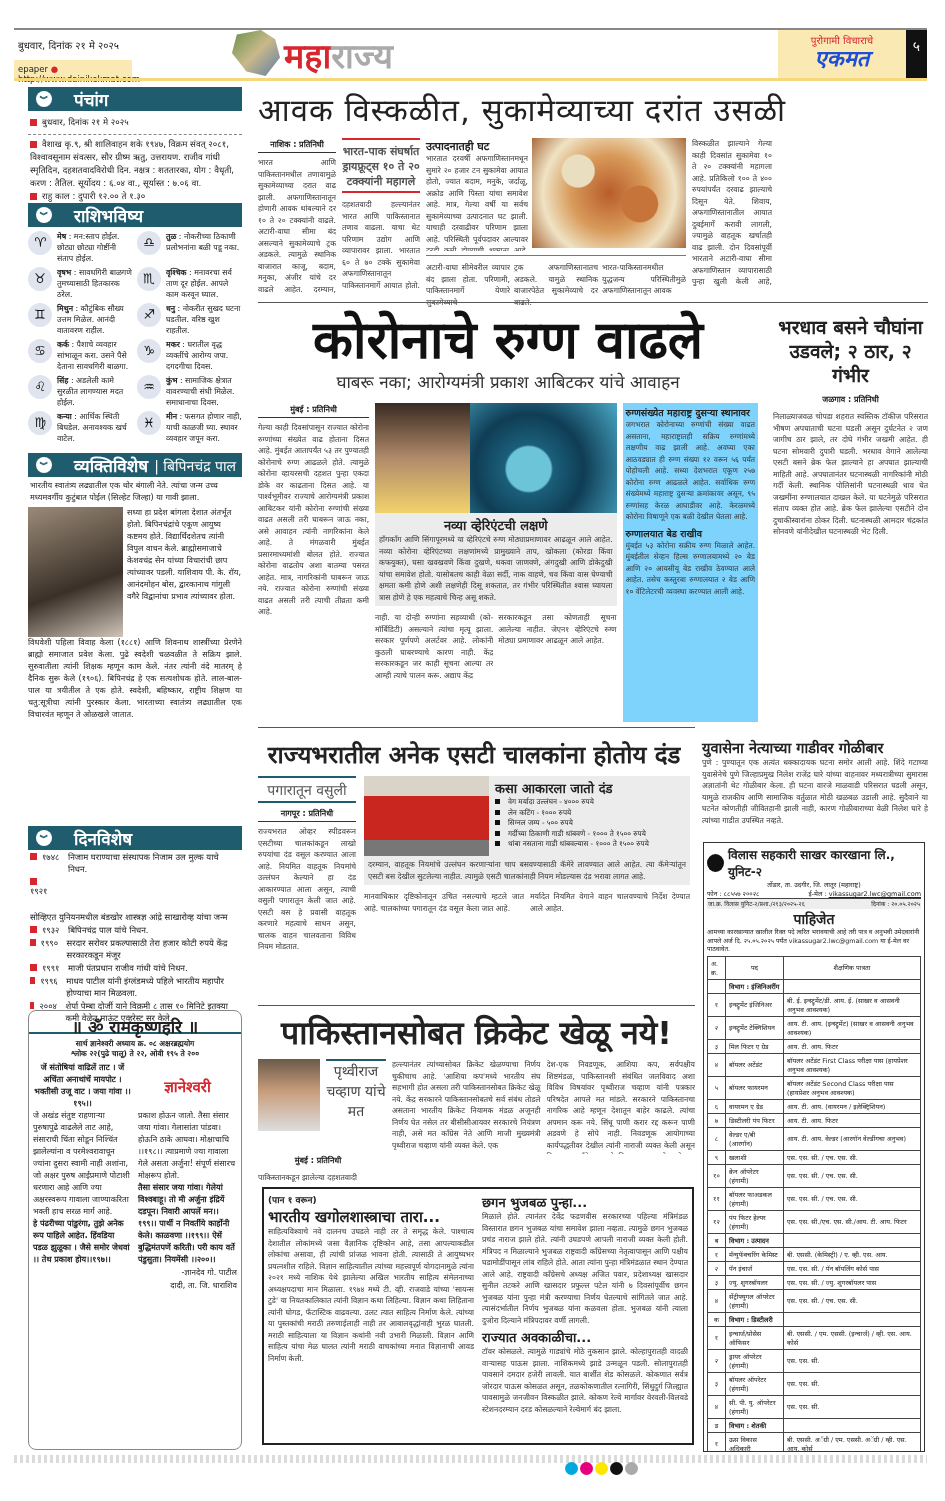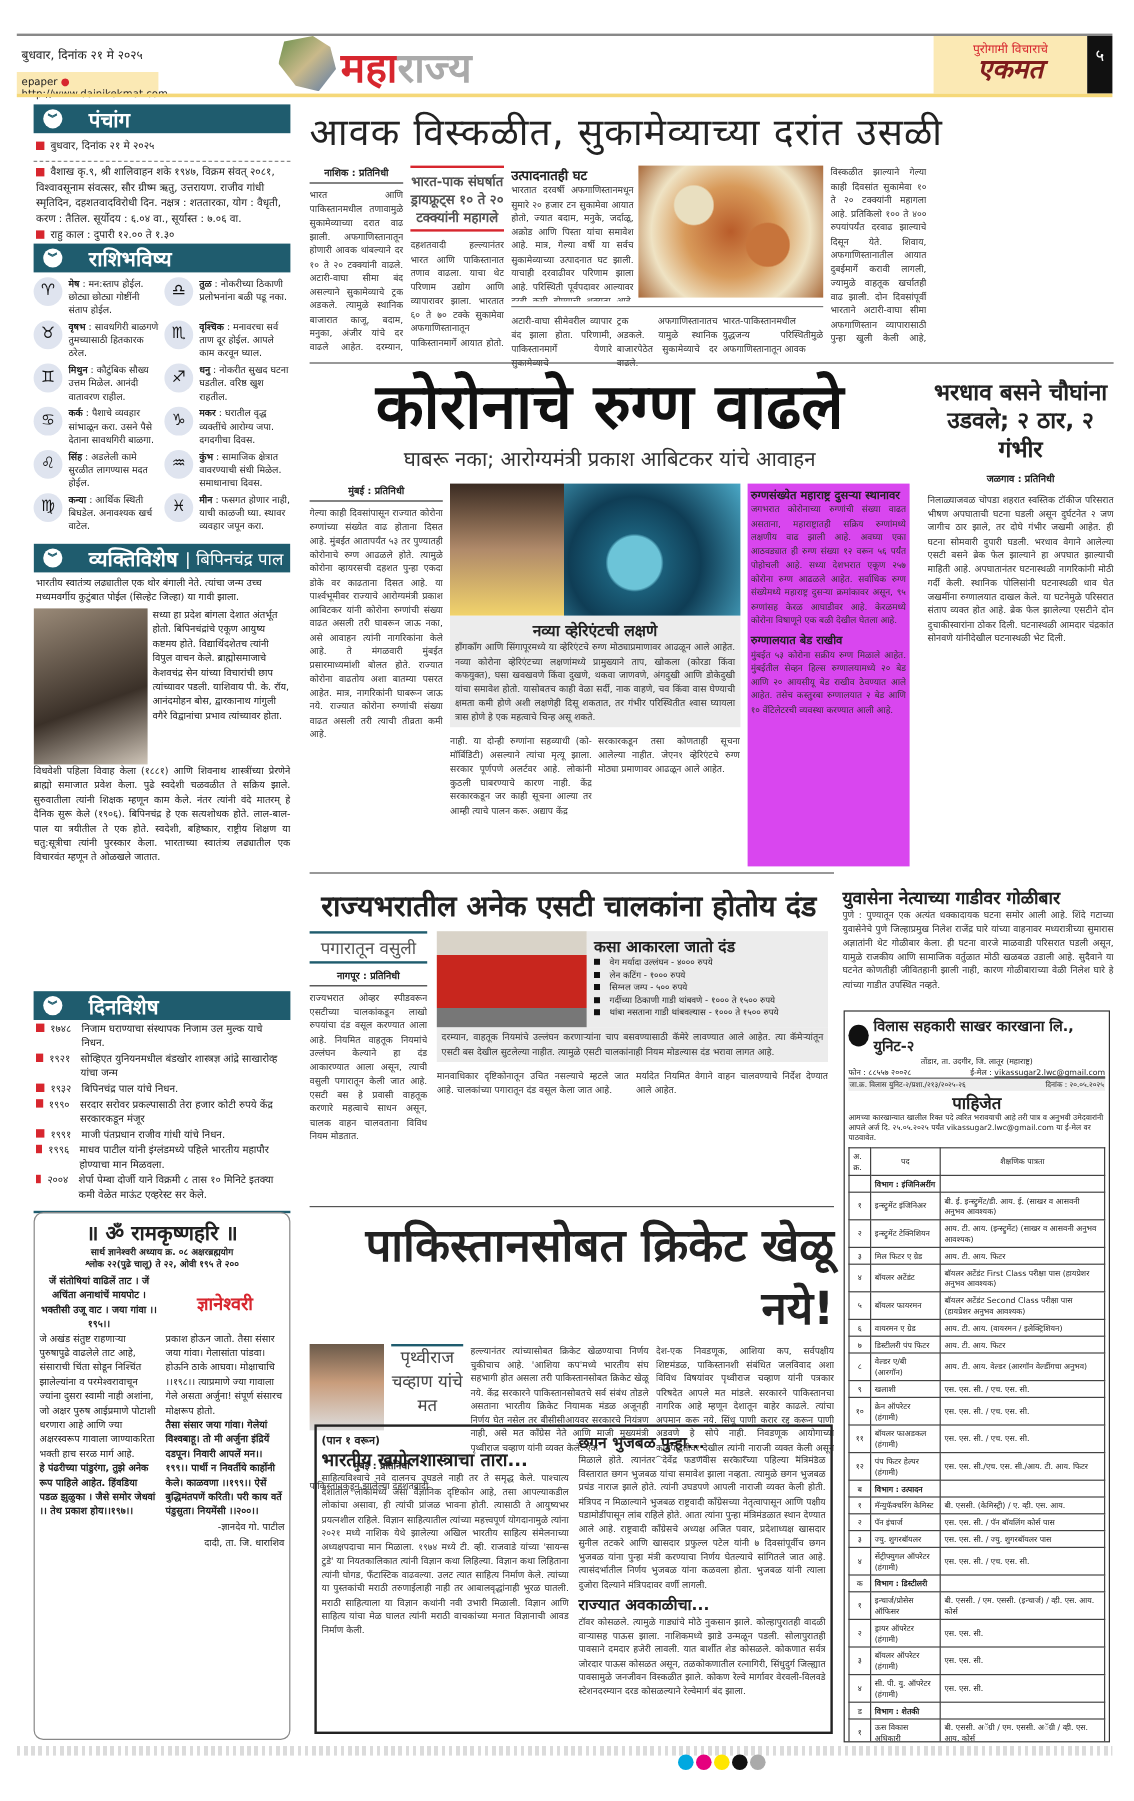--- a/index.html
+++ b/index.html
@@ -6,21 +6,21 @@
 body{width:945px;height:1501px;background:#fff;font-family:"DejaVu Sans",sans-serif;color:#222;overflow:hidden;position:relative}
 .hdr{position:absolute;left:14px;top:28px;width:913px;height:50px;border-top:2px solid #888}
 .hdr .date{position:absolute;left:4px;top:8px;font-size:10px}
 .hdr .ep{position:absolute;left:0;top:30px;width:118px;height:18px;background:#fbe9b4;font-size:8.5px;padding:4px 4px}
 .hdr .strip{position:absolute;left:0;top:48px;width:913px;height:3px;background:#f5d879}
 .hdr .mh{position:absolute;left:270px;top:2px;font-size:34px;font-weight:bold;font-family:"DejaVu Sans",sans-serif}
 .hdr .mh .a{color:#d7262e}.hdr .mh .b{color:#aaa}
 .hdr .map{position:absolute;left:218px;top:0;width:48px;height:46px;background:linear-gradient(135deg,#6a8f4c,#c9b98a,#5e7ca8);clip-path:polygon(10% 10%,60% 0,90% 20%,100% 60%,70% 100%,30% 90%,0 50%)}
 .hdr .ek{position:absolute;left:764px;top:0;width:128px;height:48px;background:#fbe9b4;text-align:center}
 .hdr .ek .s{font-size:10px;color:#d7262e;margin-top:3px}
-.hdr .ek .b{font-size:22px;color:#7f1d1d;font-weight:bold;font-style:italic;line-height:24px}
+.hdr .ek .b{font-size:22px;color:#1d4ed8;font-weight:bold;font-style:italic;line-height:24px}
 .hdr .pg{position:absolute;left:892px;top:0;width:21px;height:48px;background:#111;color:#fff;font-size:14px;text-align:center;padding-top:6px}
 .lcol{position:absolute;left:28px;width:214px}
 .sechd{background:#1f5c6e;color:#fff;height:24px;display:flex;align-items:center;padding-left:8px;font-weight:bold;font-size:17px}
 .sechd .ic{width:16px;height:16px;border-radius:50%;background:#fff;color:#1f5c6e;font-size:9px;text-align:center;line-height:16px;margin-right:22px}
 .sechd .sub{font-size:14px;font-weight:normal;margin-left:6px}
 .sm{font-size:8.6px;line-height:13px}
 .bul{display:inline-block;width:7px;height:7px;background:#d7262e;margin-right:5px;vertical-align:middle}
 .rashi{display:grid;grid-template-columns:1fr 1fr;gap:2px 4px;padding:4px 0}
 .rashi .r{display:flex;font-size:7.8px;line-height:11px;height:34px}
 .rashi .sym{flex:0 0 24px;height:24px;border-radius:50%;background:#dfe4ef;margin-right:5px;text-align:center;line-height:24px;font-size:13px;color:#111}
@@ -136,21 +136,21 @@
   <div class="sechd">
       <span class="ic">︾</span>
       <span>दिनविशेष</span>
     </div>
   <div id="din-list" style="padding:1px 2px">
       <div class="sm" style="font-size: 8.4px; line-height: 12px; display: flex; margin-bottom: 1px;">
         <span class="bul" style="margin-top:2px"></span>
         <span style="flex:0 0 26px">१७४८</span>
         <span>निजाम घराण्याचा संस्थापक निजाम उल मुल्क याचे निधन.</span>
       </div>
-      <div class="sm" style="font-size: 8.4px; line-height: 12px; display: flex; margin-bottom: 1px;">
+      <div class="sm" style="font-size: 8.4px; line-height: 12px; display: flex; margin-bottom: 1px; flex-direction: column;">
         <span class="bul" style="margin-top:2px"></span>
         <span style="flex:0 0 26px">१९२१</span>
         <span>सोव्हिएत युनियनमधील बंडखोर शास्त्रज्ञ आंद्रे साखारोव्ह यांचा जन्म</span>
       </div>
       <div class="sm" style="font-size: 8.4px; line-height: 12px; display: flex; margin-bottom: 1px;">
         <span class="bul" style="margin-top:2px"></span>
         <span style="flex:0 0 26px">१९३२</span>
         <span>बिपिनचंद्र पाल यांचे निधन.</span>
       </div>
       <div class="sm" style="font-size: 8.4px; line-height: 12px; display: flex; margin-bottom: 1px;">
@@ -243,21 +243,21 @@
       </div>
       <div style="background:#ececec;padding:3px 4px">
         <div style="font-size:13px;font-weight:bold;text-align:center">नव्या व्हेरिएंटची लक्षणे</div>
         <div class="col">हाँगकाँग आणि सिंगापूरमध्ये या व्हेरिएंटचे रुग्ण मोठ्याप्रमाणावर आढळून आले आहेत. नव्या कोरोना व्हेरिएंटच्या लक्षणांमध्ये प्रामुख्याने ताप, खोकला (कोरडा किंवा कफयुक्त), घसा खवखवणे किंवा दुखणे, थकवा जाणवणे, अंगदुखी आणि डोकेदुखी यांचा समावेश होतो. यासोबतच काही वेळा सर्दी, नाक वाहणे, चव किंवा वास घेण्याची क्षमता कमी होणे अशी लक्षणेही दिसू शकतात, तर गंभीर परिस्थितीत श्वास घ्यायला त्रास होणे हे एक महत्वाचे चिन्ह असू शकते.</div>
       </div>
       <div style="display:flex;gap:5px;margin-top:6px">
         <div class="col" style="flex:1;height:110px">नाही. या दोन्ही रुग्णांना सहव्याधी (को-मॉर्बिडिटी) असल्याने त्यांचा मृत्यू झाला. सरकार पूर्णपणे अलर्टवर आहे. लोकांनी कुठली घाबरण्याचे कारण नाही. केंद्र सरकारकडून जर काही सूचना आल्या तर आम्ही त्याचे पालन करू. अद्याप केंद्र</div>
         <div class="col" style="flex:1;height:110px">सरकारकडून तसा कोणताही सूचना आलेल्या नाहीत. जेएन१ व्हेरिएंटचे रुग्ण मोठ्या प्रमाणावर आढळून आले आहेत.</div>
       </div>
     </div>
-    <div style="width:140px;background:#d946ef;padding:3px">
+    <div style="width:140px;background:#7dd3fc;padding:3px">
       <div style="font-size:9.5px;font-weight:bold">रुग्णसंख्येत महाराष्ट्र दुसऱ्या स्थानावर</div>
       <div class="col" style="font-size:7.4px">जगभरात कोरोनाच्या रुग्णांची संख्या वाढत असताना, महाराष्ट्रातही सक्रिय रुग्णांमध्ये लक्षणीय वाढ झाली आहे. अवघ्या एका आठवड्यात ही रुग्ण संख्या १२ वरून ५६ पर्यंत पोहोचली आहे. सध्या देशभरात एकूण २५७ कोरोना रुग्ण आढळले आहेत. सर्वाधिक रुग्ण संख्येमध्ये महाराष्ट्र दुसऱ्या क्रमांकावर असून, ९५ रुग्णांसह केरळ आघाडीवर आहे. केरळमध्ये कोरोना विषाणूने एक बळी देखील घेतला आहे.</div>
       <div style="font-size:9.5px;font-weight:bold;margin-top:4px">रुग्णालयात बेड राखीव</div>
       <div class="col" style="font-size:7.4px">मुंबईत ५३ कोरोना सक्रीय रुग्ण मिळाले आहेत. मुंबईतील सेव्हन हिल्स रुग्णालयामध्ये २० बेड आणि २० आयसीयू बेड राखीव ठेवण्यात आले आहेत. तसेच कस्तुरबा रुग्णालयात २ बेड आणि १० वेंटिलेटरची व्यवस्था करण्यात आली आहे.</div>
     </div>
   </div>
 </div>
 
 <div style="position:absolute;left:773px;top:315px;width:155px">
   <div style="font-size:19px;text-align:center;line-height:24px;font-weight:bold;color:#222">भरधाव बसने चौघांना उडवले; २ ठार, २ गंभीर</div>
@@ -452,21 +452,21 @@
           <td>ऊस विकास अधिकारी</td>
           <td>बी. एससी. अॅग्री / एम. एससी. अॅग्री / व्ही. एस. आय. कोर्स</td>
         </tr>
       </tbody>
   </table>
 
 </div>
 
 <div class="rule" style="left:258px;top:1005px;width:437px"></div>
 <div class="main" style="top:1010px;width:437px">
-  <div style="font-size:38px;text-align:right;font-weight:bold;color:#222">पाकिस्तानसोबत क्रिकेट खेळू नये!</div>
+  <div style="font-size:32px;text-align:center;font-weight:bold;color:#222">पाकिस्तानसोबत क्रिकेट खेळू नये!</div>
   <div style="display:flex;gap:6px;margin-top:6px">
     <div style="width:62px;height:72px;background:linear-gradient(180deg,#6b5a4a,#c99d7c 45%,#ddd)"></div>
     <div style="width:60px;border-top:2px solid #1f5c6e;font-size:14px;text-align:center;color:#444;line-height:20px">पृथ्वीराज चव्हाण यांचे मत</div>
     <div class="col" style="flex:1;height:95px">हल्ल्यानंतर त्यांच्यासोबत क्रिकेट खेळण्याचा निर्णय चुकीचाच आहे. 'आशिया कप'मध्ये भारतीय संघ सहभागी होत असला तरी पाकिस्तानसोबत क्रिकेट खेळू नये. केंद्र सरकारने पाकिस्तानसोबतचे सर्व संबंध तोडले असताना भारतीय क्रिकेट नियामक मंडळ अजूनही निर्णय घेत नसेल तर बीसीसीआयवर सरकारचे नियंत्रण नाही, असे मत काँग्रेस नेते आणि माजी मुख्यमंत्री पृथ्वीराज चव्हाण यांनी व्यक्त केले. एक</div>
     <div class="col" style="flex:1;height:95px">देश-एक निवडणूक, आशिया कप, सर्वपक्षीय शिष्टमंडळ, पाकिस्तानशी संबंधित जलविवाद अशा विविध विषयांवर पृथ्वीराज चव्हाण यांनी पत्रकार परिषदेत आपले मत मांडले. सरकारने पाकिस्तानचा नागरिक आहे म्हणून देशातून बाहेर काढले. त्यांचा अपमान करू नये. सिंधू पाणी करार रद्द करून पाणी अडवणे हे सोपे नाही. निवडणूक आयोगाच्या कार्यपद्धतीवर देखील त्यांनी नाराजी व्यक्त केली असून निवडणूक काँग्रेसला नवे विचारण्यात आले असे मत चव्हाण यांनी मांडले आहे.</div>
   </div>
   <div style="display:flex;gap:6px;width:180px">
     <div class="by" style="width:120px;border:none">मुंबई : प्रतिनिधी</div>
   </div>
   <div class="col" style="width:200px">पाकिस्तानकडून झालेल्या दहशतवादी</div>

